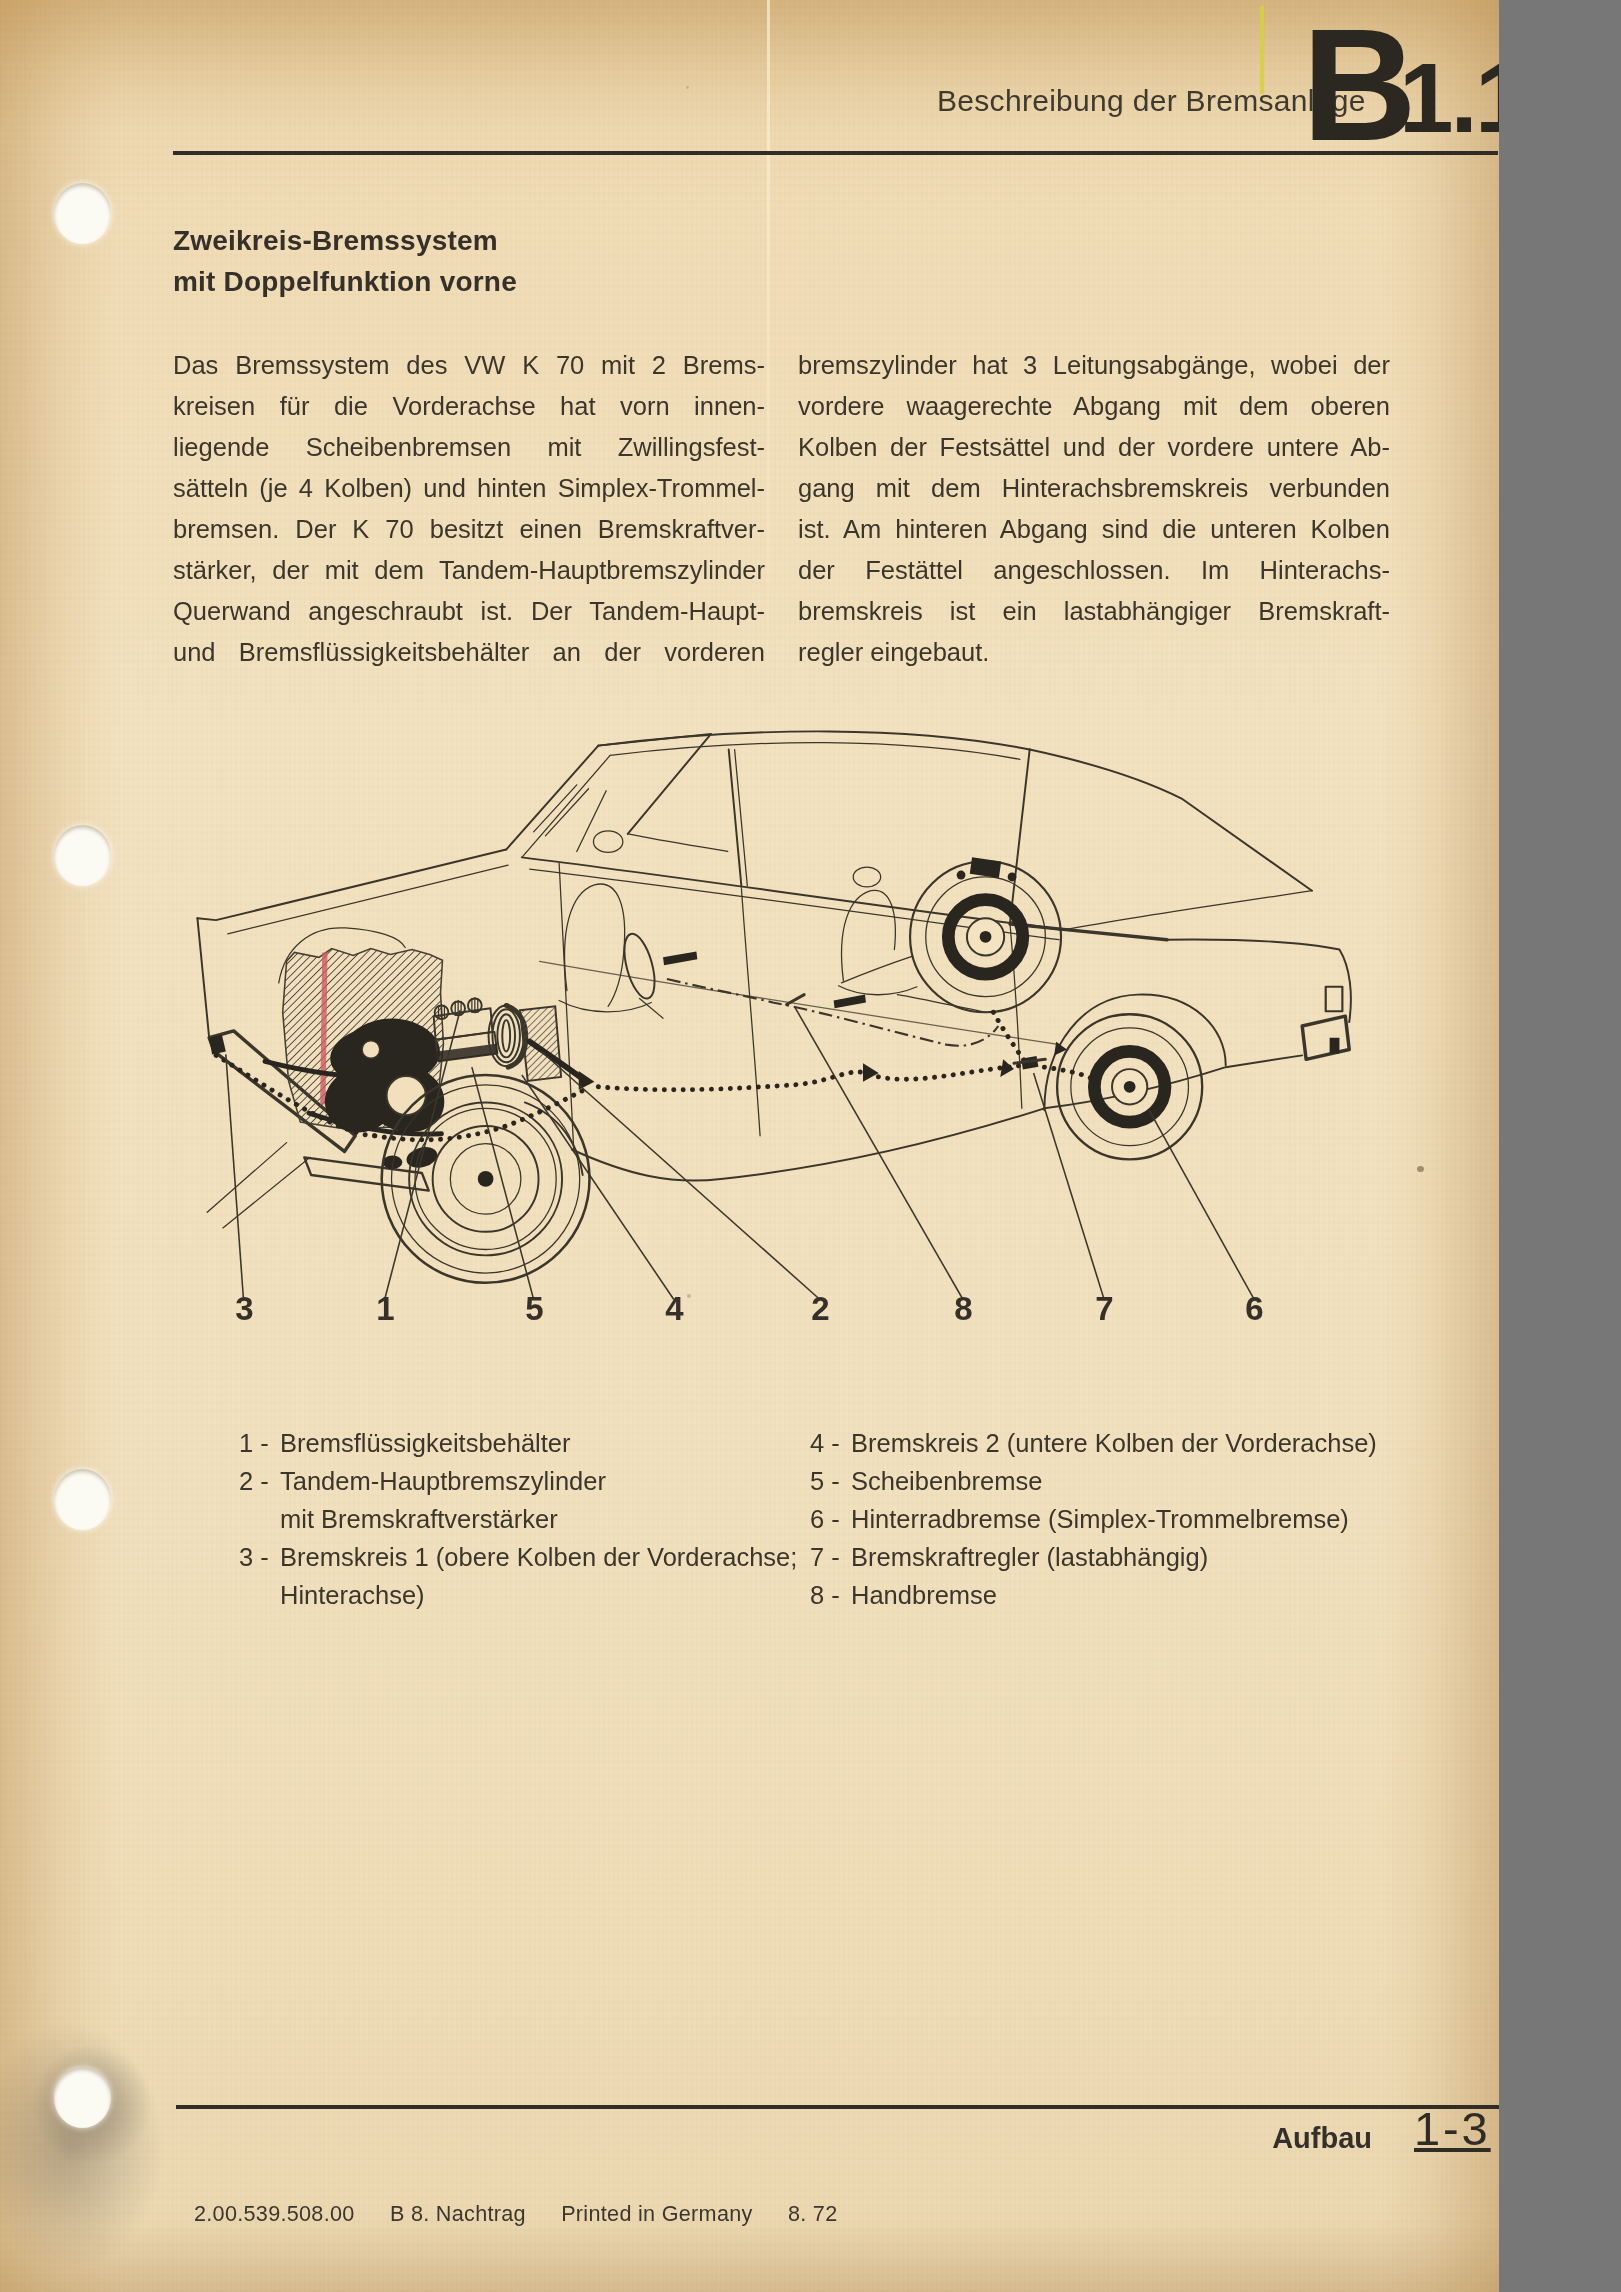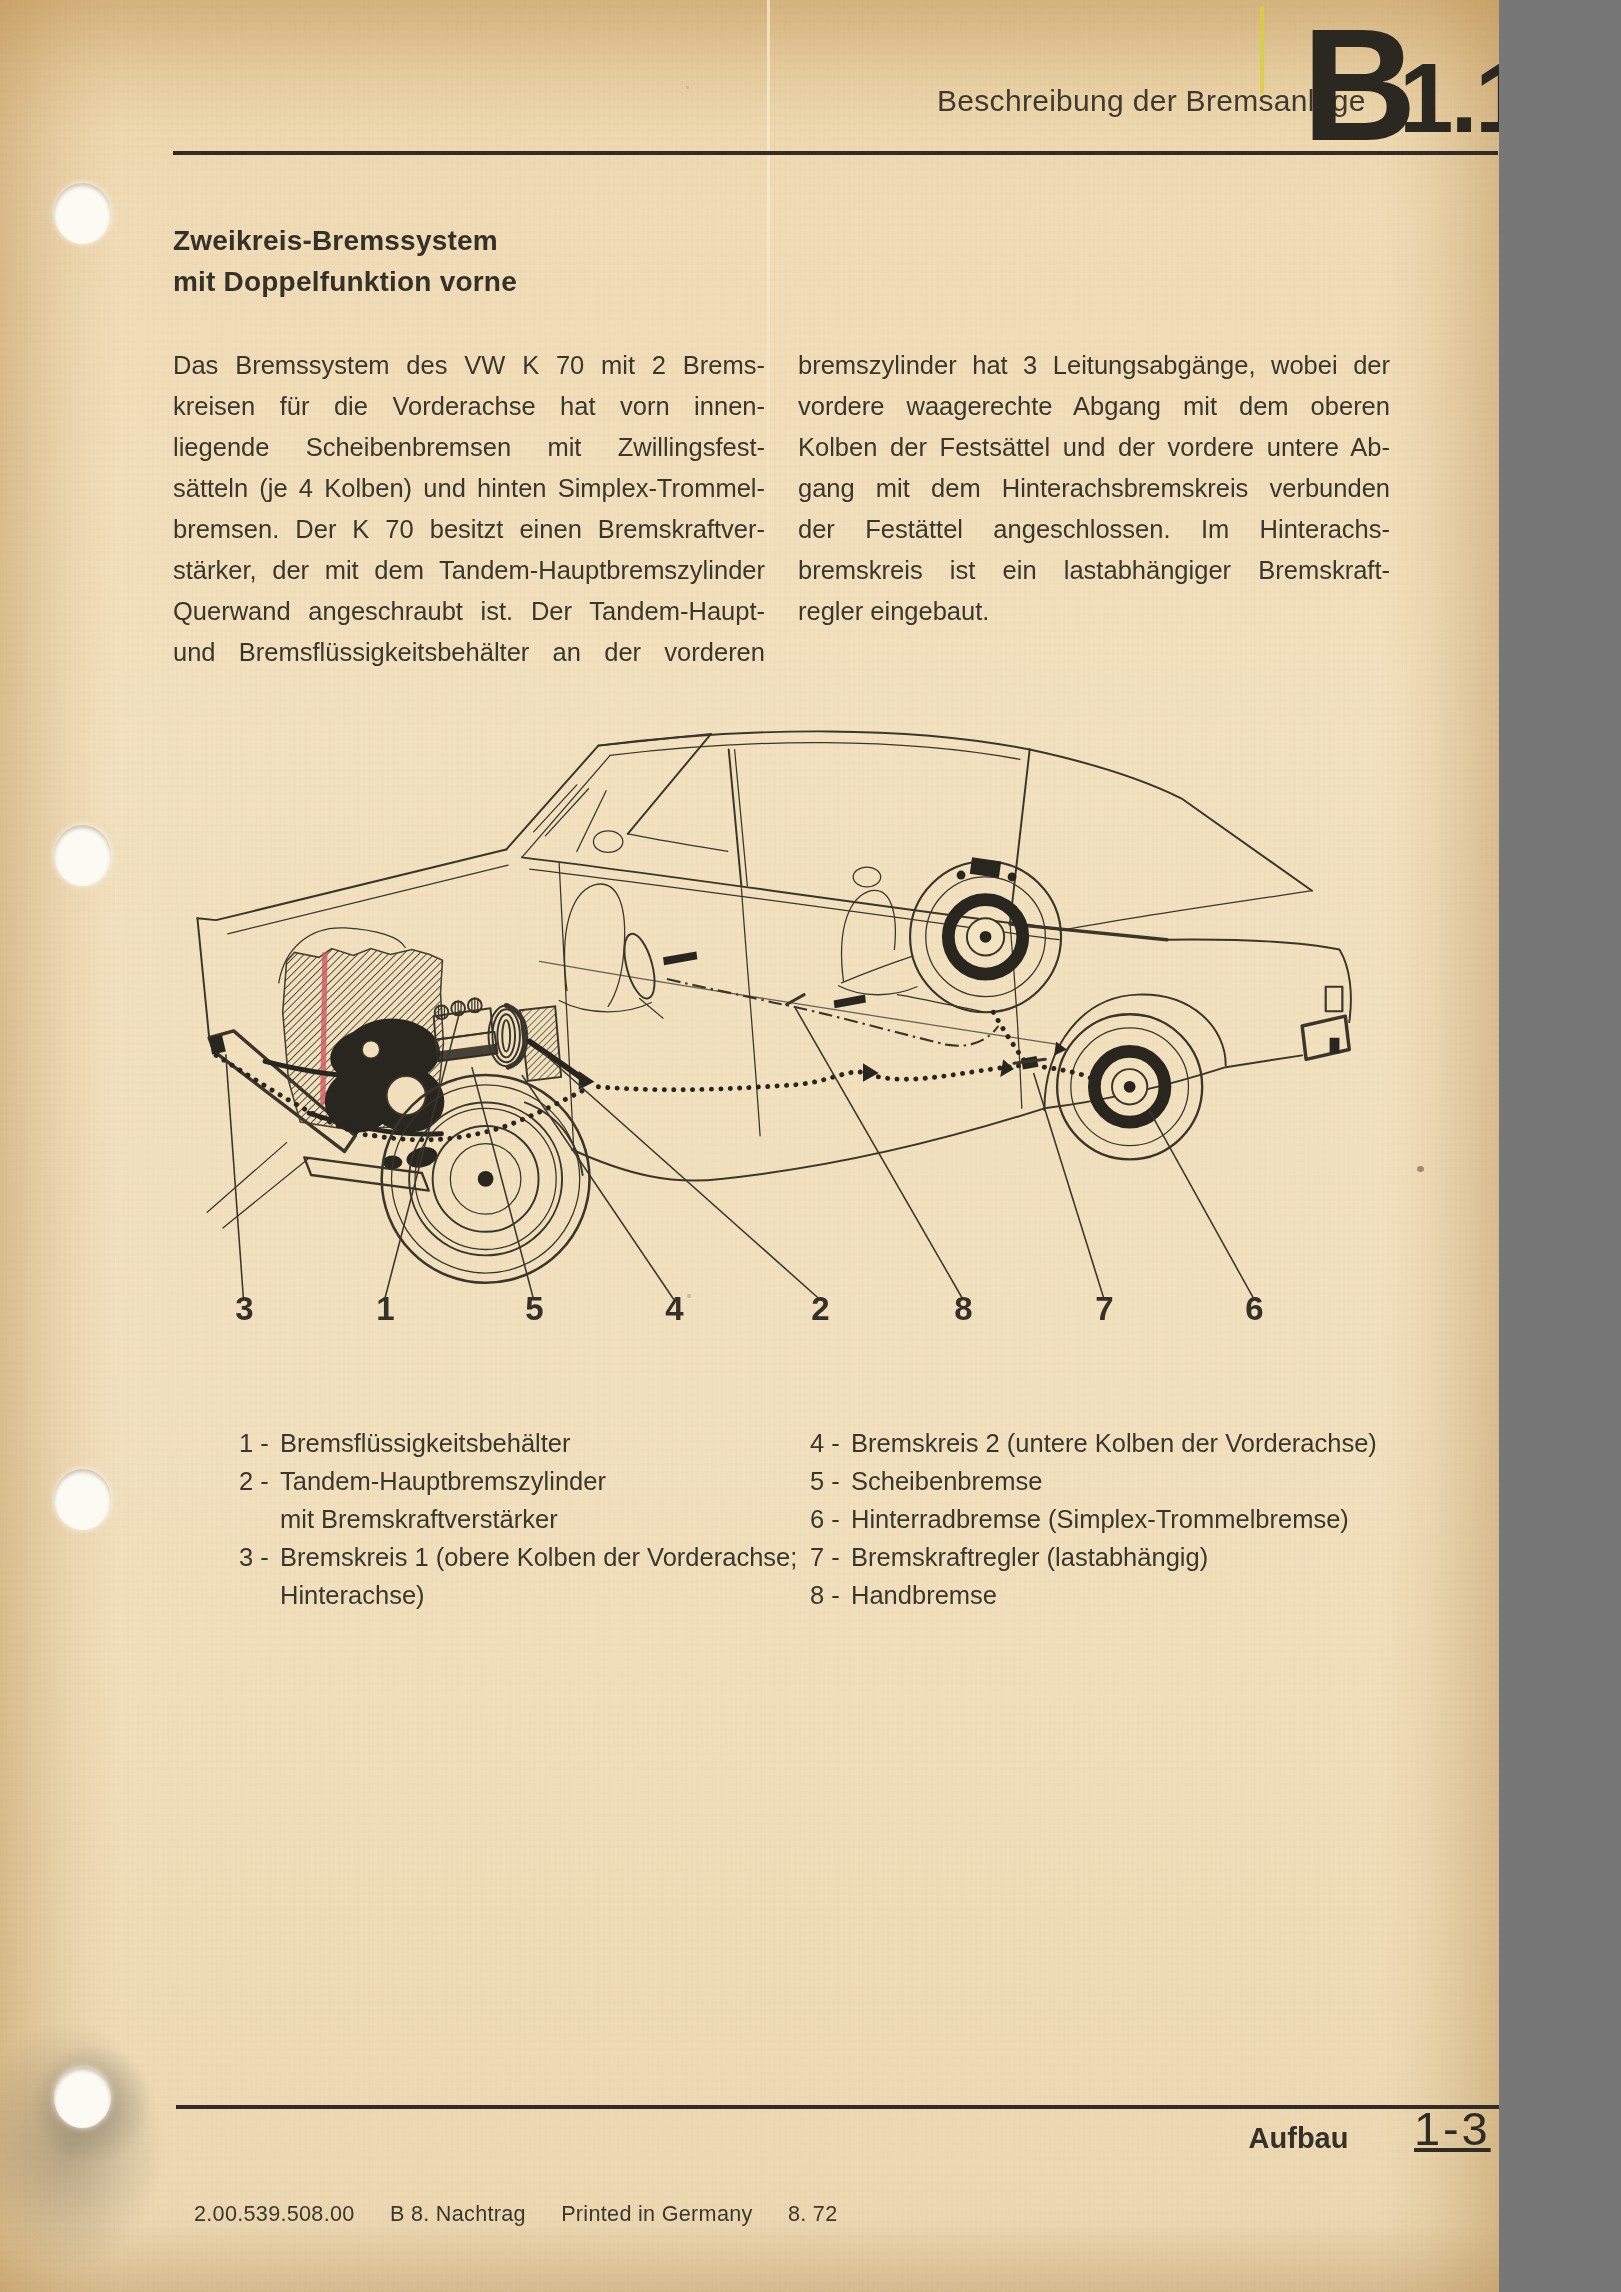--- a/index.html
+++ b/index.html
@@ -43,21 +43,21 @@
   .bodycol{top:345px;width:592px;font-size:25.5px;line-height:41px;color:#3a362c;}
   .bodycol .bline{text-align:justify;text-align-last:justify;white-space:nowrap1;}
   .bodycol .bline.lastline{text-align-last:left;}
   .callout{top:1290px;width:35px;text-align:center;font-size:33px;font-weight:bold;color:#35312a;}
   .legendcol{top:1424px;font-size:25.5px;line-height:38px;color:#3a362c;}
   .litem{display:flex;}
   .lnum{width:41px;flex:0 0 41px;}
   .lcont{padding-left:41px;}
   .imprint{left:194px;top:2201px;font-size:21.6px;color:#3b372e;letter-spacing:0.3px;}
   .imprint span{margin-right:29px;}
-  .aufbau{left:1225px;top:2122px;width:147px;text-align:center;font-size:29px;font-weight:bold;color:#35312a;}
+  .aufbau{left:1225px;top:2122px;width:147px;text-align:right;font-size:29px;font-weight:bold;color:#35312a;}
   .pagenum{left:1414px;top:2101px;font-size:47px;color:#2f2c26;letter-spacing:2.9px;text-decoration:underline;}
   svg .ln{fill:none;stroke:#3a362b;stroke-width:2;stroke-linecap:round;stroke-linejoin:round;}
   svg .thin{stroke-width:1.3;}
   svg .thick{stroke-width:3.5;}
   svg .dark{fill:#29251f;stroke:none;}
 </style>
 </head>
 <body>
 
 <div class="page">
@@ -99,20 +99,21 @@
     <div class="bline">bremsen. Der K 70 besitzt einen Bremskraftver-</div>
     <div class="bline">stärker, der mit dem Tandem-Hauptbremszylinder</div>
     <div class="bline">Querwand angeschraubt ist. Der Tandem-Haupt-</div>
     <div class="bline">und Bremsflüssigkeitsbehälter an der vorderen</div>
   </div>
   <div class="abs bodycol" style="left:798px;">
     <div class="bline">bremszylinder hat 3 Leitungsabgänge, wobei der</div>
     <div class="bline">vordere waagerechte Abgang mit dem oberen</div>
     <div class="bline">Kolben der Festsättel und der vordere untere Ab-</div>
     <div class="bline">gang mit dem Hinterachsbremskreis verbunden</div>
+    <div class="bline">ist. Am hinteren Abgang sind die unteren Kolben</div>
     <div class="bline">der Festättel angeschlossen. Im Hinterachs-</div>
     <div class="bline">bremskreis ist ein lastabhängiger Bremskraft-</div>
     <div class="bline lastline">regler eingebaut.</div>
   </div>
 
   <svg class="abs" style="left:118px;top:667px;" width="1392" height="667" viewBox="0 0 1420 680">
     <defs>
       <pattern id="hatch" patternUnits="userSpaceOnUse" width="5.5" height="5.5" patternTransform="rotate(45)">
         <line x1="0" y1="0" x2="0" y2="5.5" stroke="#454033" stroke-width="1.8"></line>
       </pattern>

